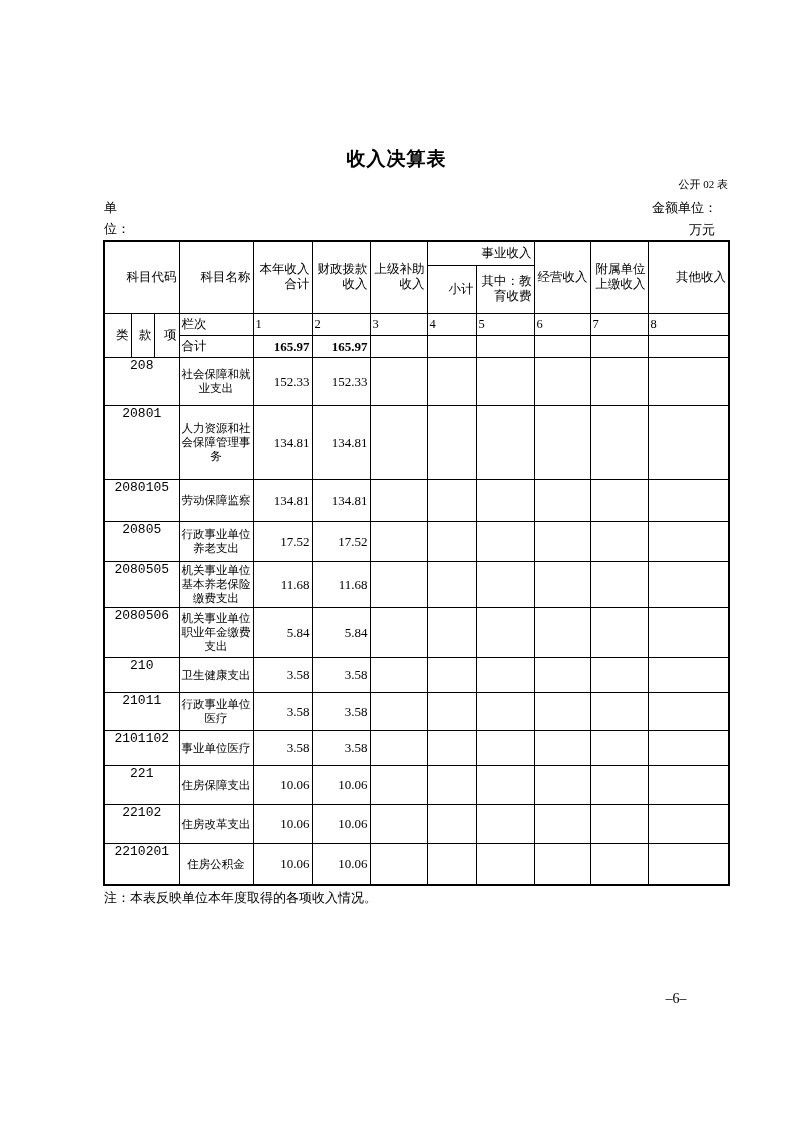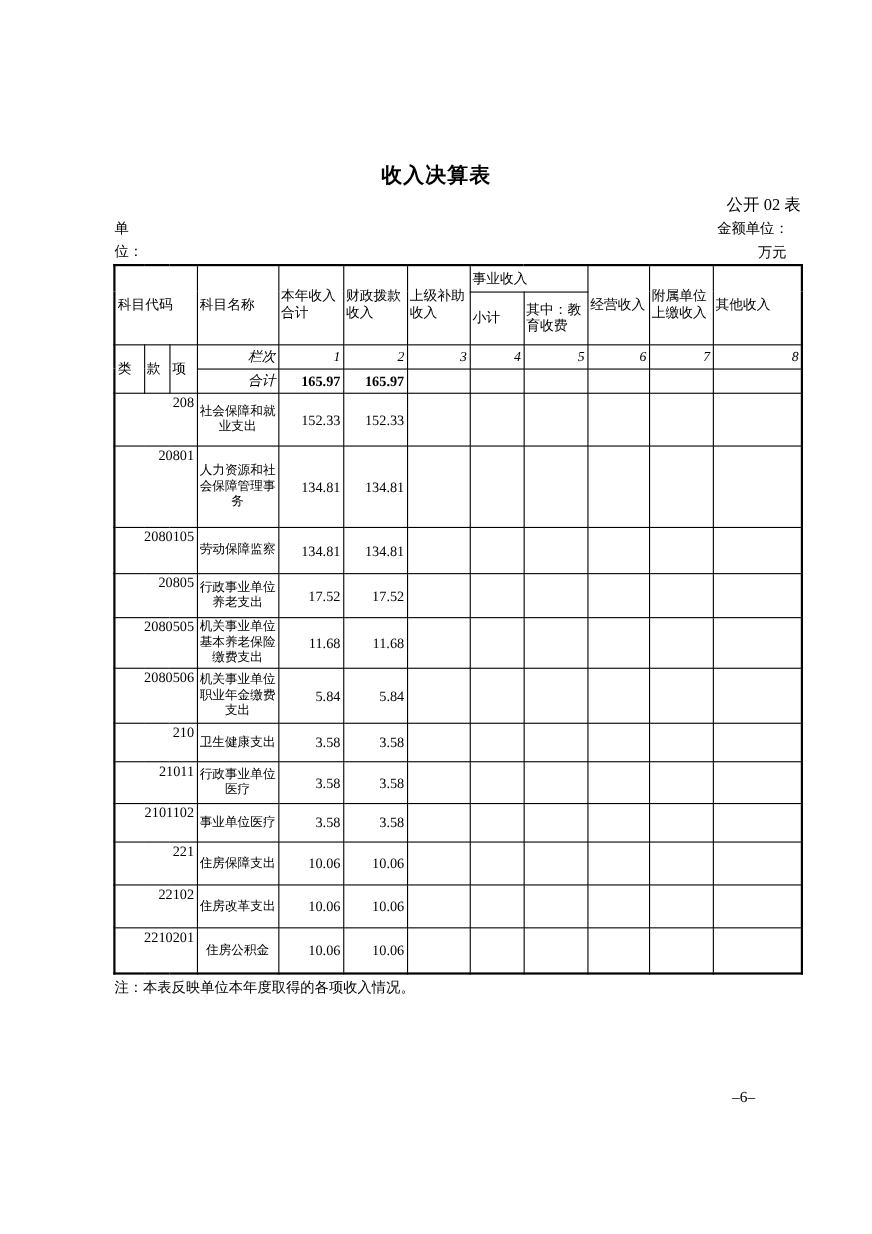--- a/index.html
+++ b/index.html
@@ -7,39 +7,39 @@
     width:793px; height:1122px; background:#ffffff; position:relative;
     font-family:"Liberation Serif","DejaVu Serif",serif; color:#000;
     overflow:hidden;
   }
   .page { position:absolute; inset:0; }
   .title {
     position:absolute; top:146px; left:0; width:793px; margin:0;
     text-align:center; font-family:"Liberation Sans","DejaVu Sans",sans-serif;
     font-size:19px; font-weight:bold; letter-spacing:1px;
   }
-  .form-no  { position:absolute; top:177px; right:65px; font-size:15px;margin-left:40px; }
+  .form-no  { position:absolute; top:177px; right:65px; font-size:11px;margin-left:40px; }
   .amt-unit { position:absolute; top:199px; right:76px; font-size:13px; }
   .amt-val  { position:absolute; top:221px; right:78px; font-size:13px; }
   .unit     { position:absolute; top:197px; left:104px; font-size:13px;
               white-space:pre-line; line-height:21px; }
 
   table.income {
     position:absolute; top:240px; left:103px; width:625px;
     border-collapse:collapse; table-layout:fixed;
     font-size:12.5px; line-height:15px;
     border:2px solid #000;
   }
   .income th, .income td { border:1px solid #000; padding:0 2px; overflow:hidden; }
-  .income th { font-weight:normal; text-align:left; vertical-align:middle; }
-  .center { text-align:right; vertical-align:middle;font-style:italic; }
+  .income th { font-weight:normal; text-align:right; vertical-align:middle; }
+  .center { text-align:left; vertical-align:middle; }
   .hp3 { padding:0 3px; }
   .hp8 { padding:0 8px; }
   .hp9 { padding:0 9px; }
-  .code-cell { text-align:right; vertical-align:top; padding:3px 3px; font-size:13px; }
+  .code-cell { text-align:center; vertical-align:top; padding:3px 3px; font-size:13px;font-family:Liberation Mono, monospace; }
   .name-cell { text-align:center; vertical-align:middle; font-size:11.5px;
                line-height:14px; padding:1px 2px; }
   .num  { text-align:right; vertical-align:middle; padding:0 6px 0 0; font-size:13px; }
   .bold { font-weight:bold;font-family:Liberation Serif, serif; }
 
   .note   { position:absolute; top:889px; left:104px; font-size:13px;text-align:right; }
   .pageno { position:absolute; top:991px; left:640px; width:72px;
             text-align:center; font-size:14px; }
 </style>
 </head>

